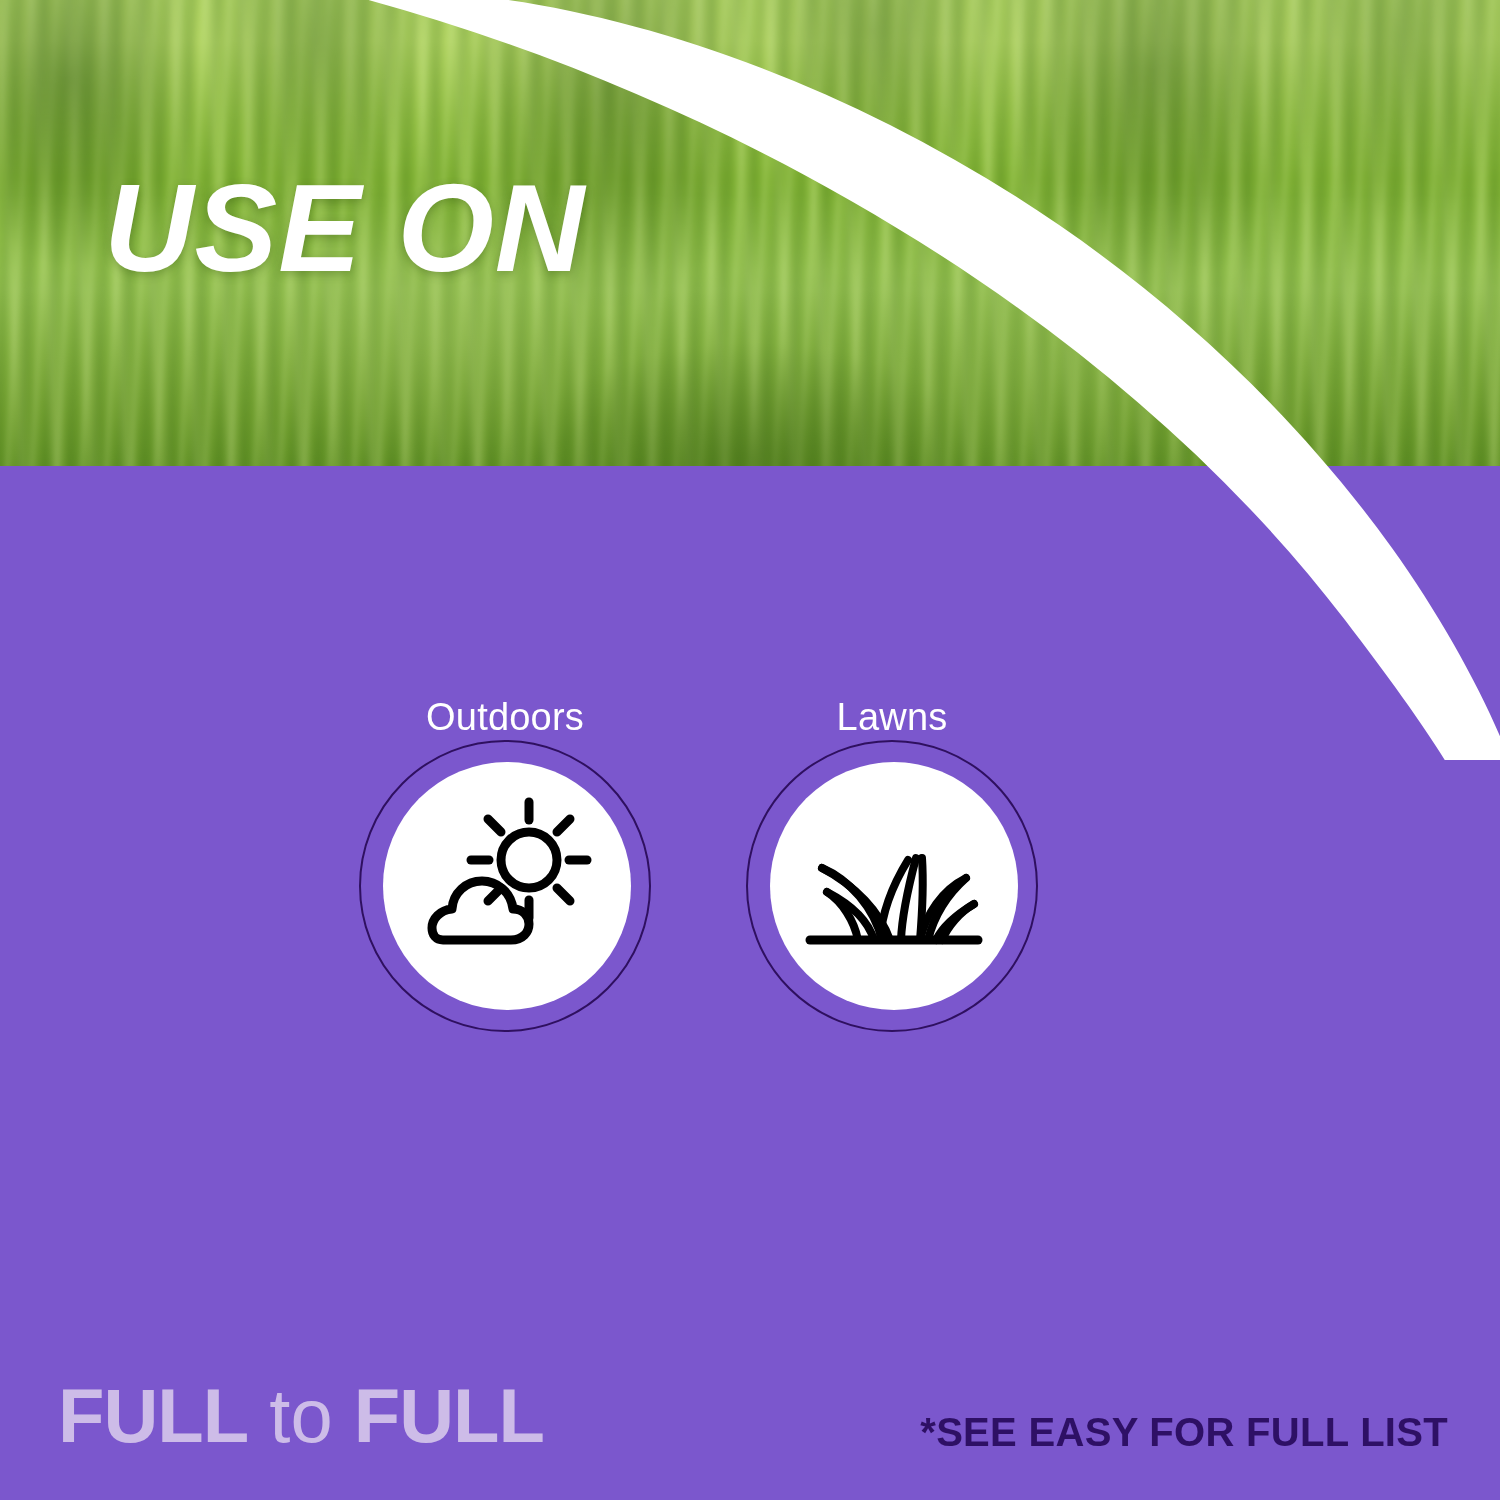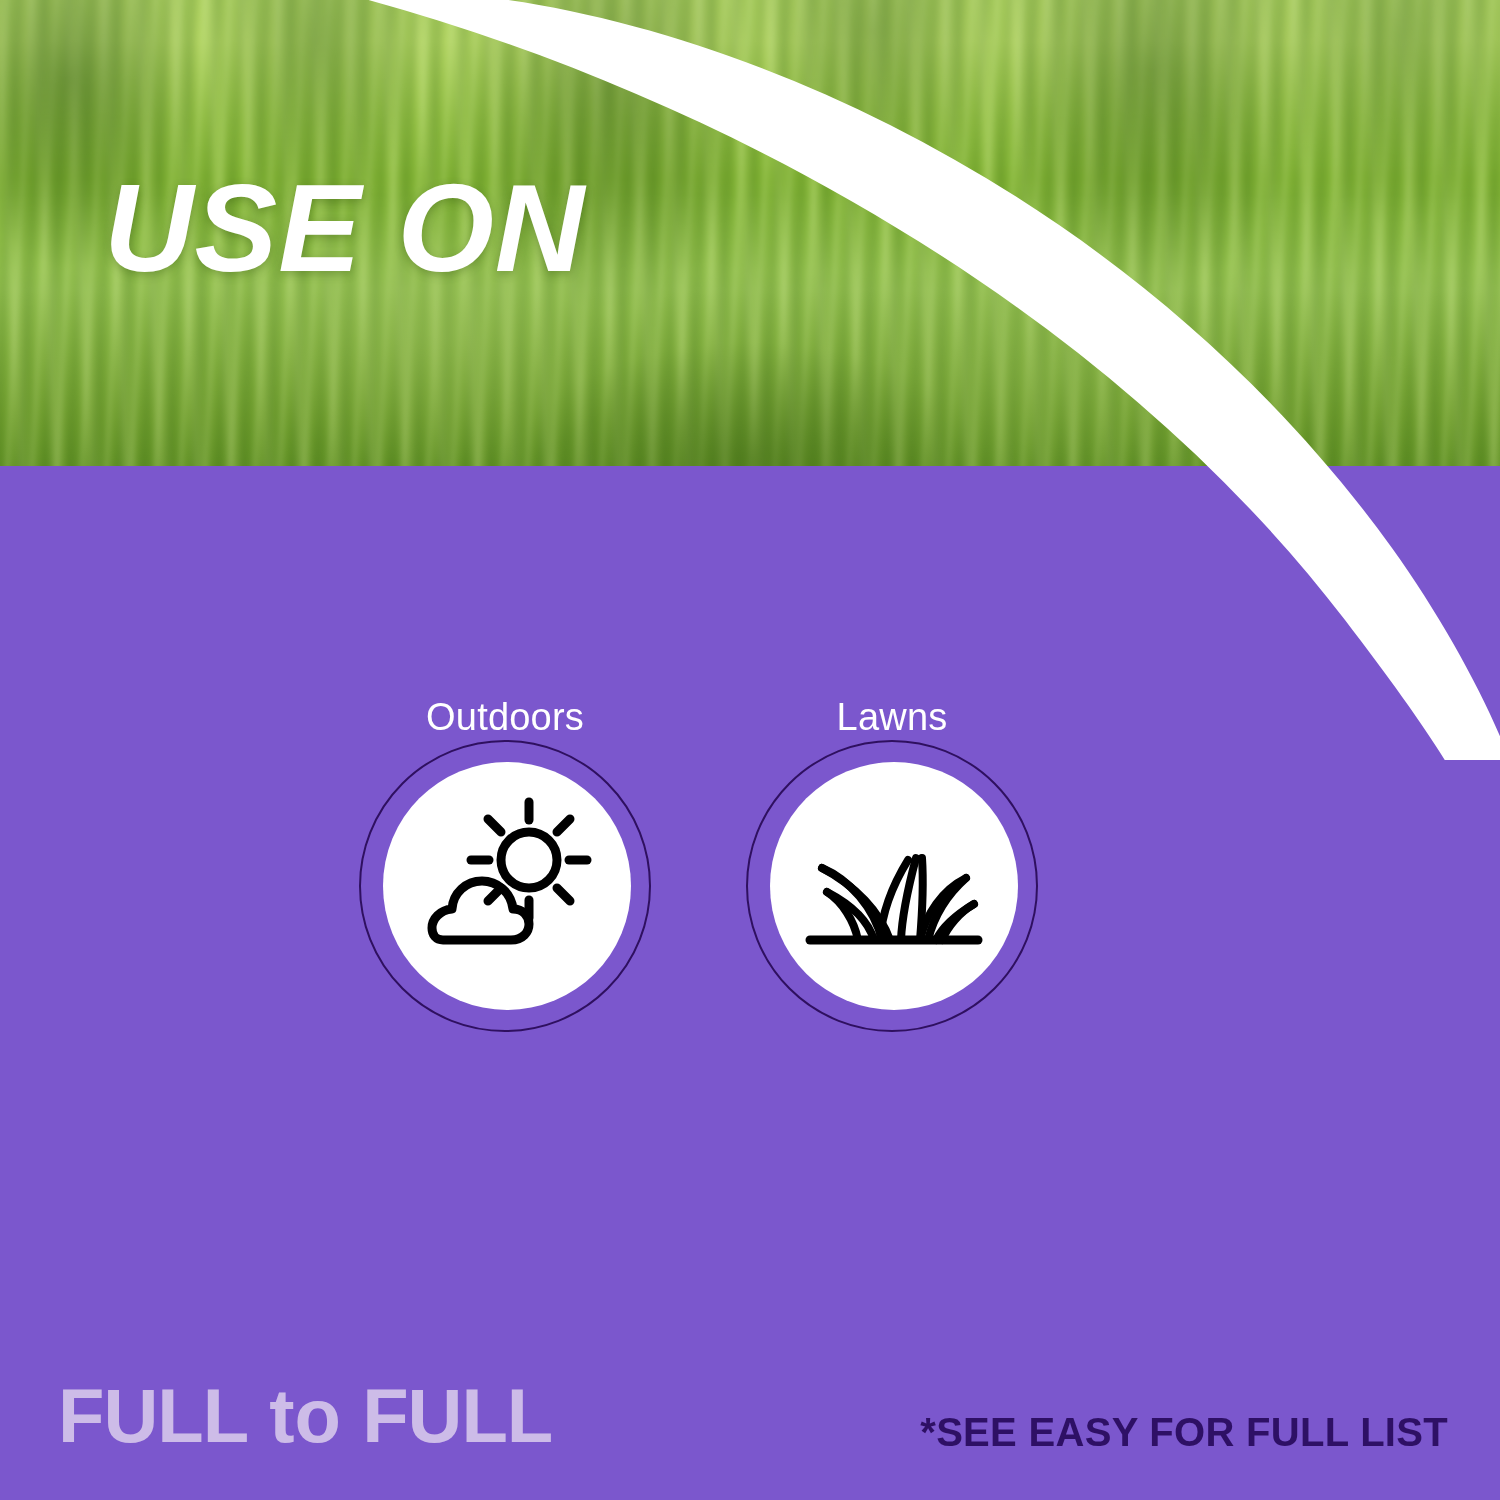--- a/index.html
+++ b/index.html
@@ -148,21 +148,21 @@
   #easy-apply {
     position: absolute;
     left: 58px;
     top: 1378px;
     font-size: 76px;
     line-height: 1;
     color: #cdbce8;
     white-space: nowrap;
   }
   #easy-apply .b { font-weight: 800; letter-spacing: -1px; }
-  #easy-apply .l { font-weight: 700; letter-spacing: 0px; }
+  #easy-apply .l { font-weight: 400; letter-spacing: 0px; }
 
   #see-label {
     position: absolute;
     right: 52px;
     top: 1412px;
     font-size: 40px;
     line-height: 1;
     font-weight: 800;
     color: #2e1065;
     letter-spacing: 0.3px;

